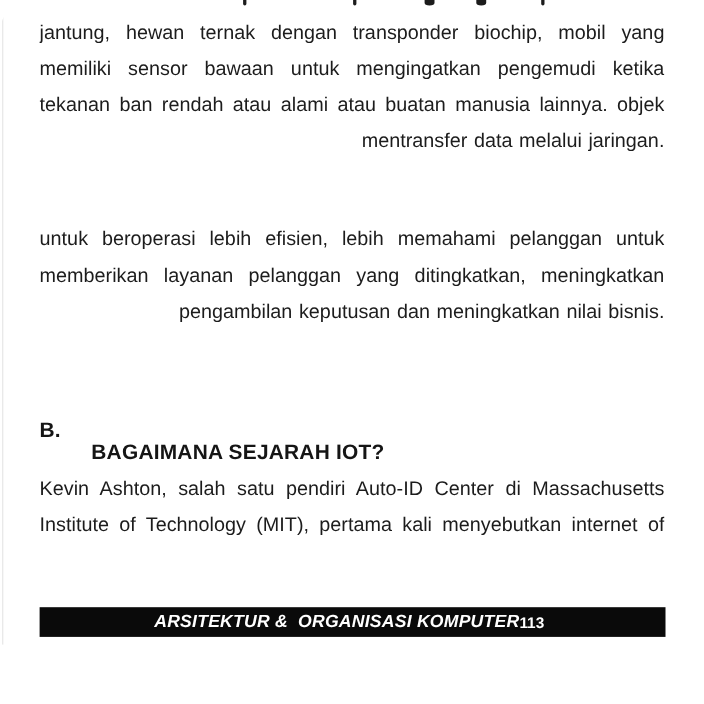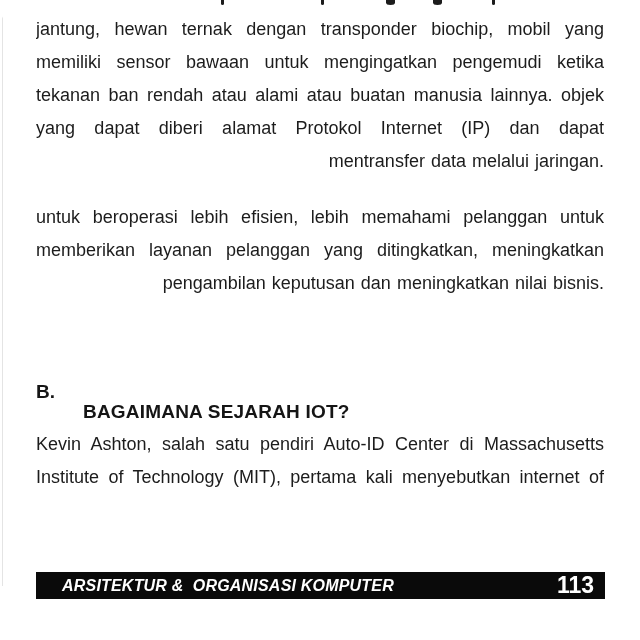--- a/index.html
+++ b/index.html
@@ -67,59 +67,58 @@
     font-weight: 700;
     display: flex;
     color: #151515;
   }
   .heading .hnum { width: 47px; flex: 0 0 47px; }
   .heading .htitle { letter-spacing: 0.2px; margin-top: 20px; }
 
   .footer-bar {
     position: absolute;
     left: 36px;
-    top: 572px;
+    top: 552px;
     width: 569px;
     height: 27px;
     box-sizing: border-box;
     display: flex;
     align-items: center;
-    justify-content: space-between;
-    padding: 0 11px 0 26px;
+    justify-content: center;
+    padding: 0 11px 0 5px;
   }
   .footer-title {
     font-style: italic;
     font-weight: 700;
     font-size: 16px;
     letter-spacing: 0.2px;
   }
   .footer-page {
     font-weight: 700;
-    font-size: 23px;
+    font-size: 14px;
     font-style: normal;
   }
 </style>
 </head>
 <body>
 
 <div class="page" style="color: rgb(28, 28, 28);">
 
   <div class="scan-edge"></div>
 
   <div class="frag stem f1"></div>
   <div class="frag stem f2"></div>
   <div class="frag loop f3"></div>
   <div class="frag loop f4"></div>
   <div class="frag stem f5"></div>
 
   <div class="textblock p1">
     <div class="pline just">jantung, hewan ternak dengan transponder biochip, mobil yang</div>
     <div class="pline just">memiliki sensor bawaan untuk mengingatkan pengemudi ketika</div>
     <div class="pline just">tekanan ban rendah atau alami atau buatan manusia lainnya. objek</div>
-    <div class="pline just">yang dapat diberi alamat Protokol Internet (IP) dan dapat</div>
     <div class="pline lastline">mentransfer data melalui jaringan.</div>
   </div>
 
   <div class="textblock p2">
     <div class="pline just">untuk beroperasi lebih efisien, lebih memahami pelanggan untuk</div>
     <div class="pline just">memberikan layanan pelanggan yang ditingkatkan, meningkatkan</div>
     <div class="pline lastline">pengambilan keputusan dan meningkatkan nilai bisnis.</div>
   </div>
 
   <div class="heading">

